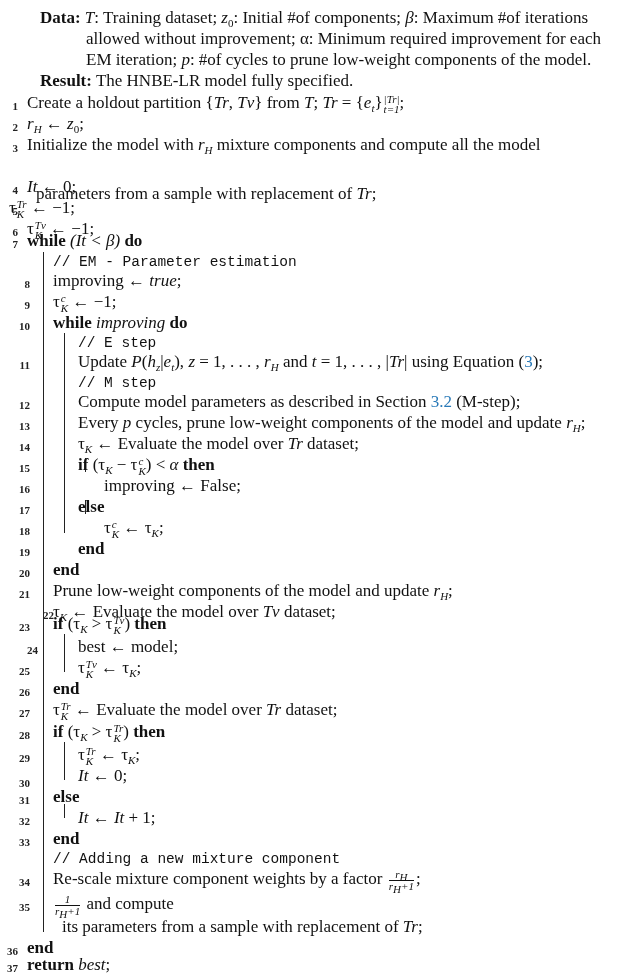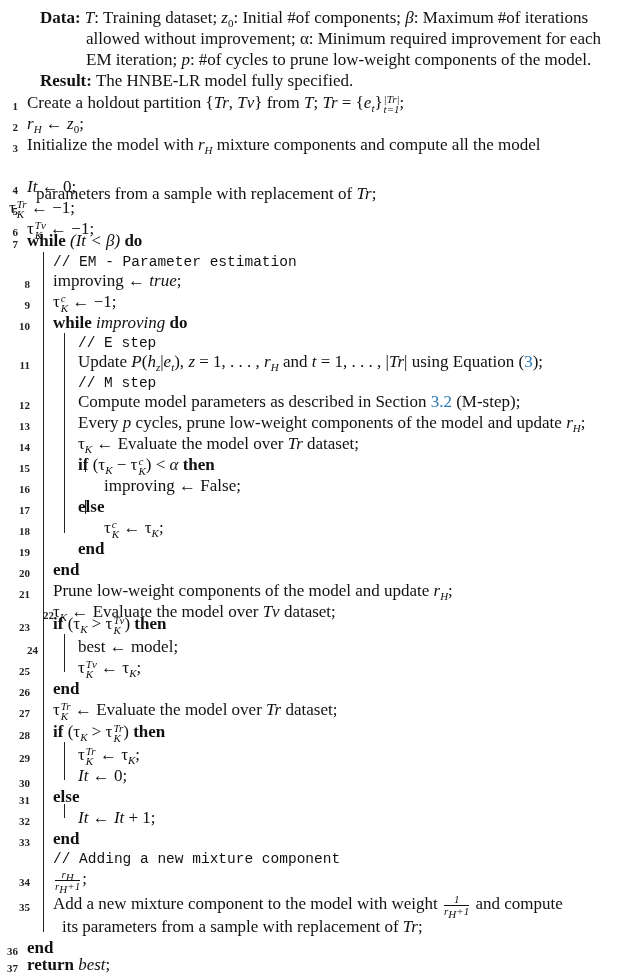--- a/index.html
+++ b/index.html
@@ -241,29 +241,29 @@
 
 <div class="ln" style="top:829px;">
   <span class="num" style="left:12px;top:3px;">33</span>
   <span class="txt kw" style="left:53px;">end</span>
 </div>
 
 <div class="ln" style="top:848px;left:53px;"><span class="mono">// Adding a new mixture component</span></div>
 
 <div class="ln" style="top:869px;">
   <span class="num" style="left:12px;top:3px;">34</span>
-  <span class="txt" style="left:53px;"><span class="frac">
+  <span class="txt" style="left:53px;"><span>Re-scale mixture component weights by a factor </span><span class="frac">
         <span class="n">r<sub>H</sub></span>
         <span>r<sub>H</sub>+1</span>
       </span>;</span>
 </div>
 
 <div class="ln" style="top:894px;">
   <span class="num" style="left:12px;top:3px;">35</span>
-  <span class="txt" style="left:53px;"><span>Add a new mixture component to the model with weight </span><span class="frac">
+  <span class="txt" style="left:53px;"><span class="frac">
         <span class="n">1</span>
         <span>r<sub>H</sub>+1</span>
       </span><span> and compute</span></span>
 </div>
 <div class="ln" style="top:917px;left:62px;"><span>its parameters from a sample with replacement of </span><i>Tr</i>;</div>
 
 <div class="ln" style="top:938px;">
   <span class="num" style="left:0;top:3px;">36</span>
   <span class="txt kw" style="left:27px;">end</span>
 </div>

